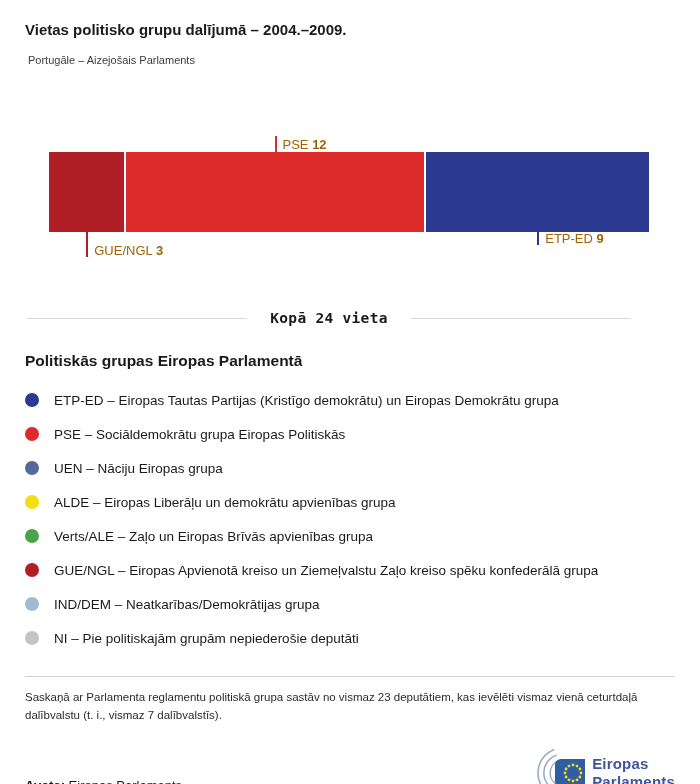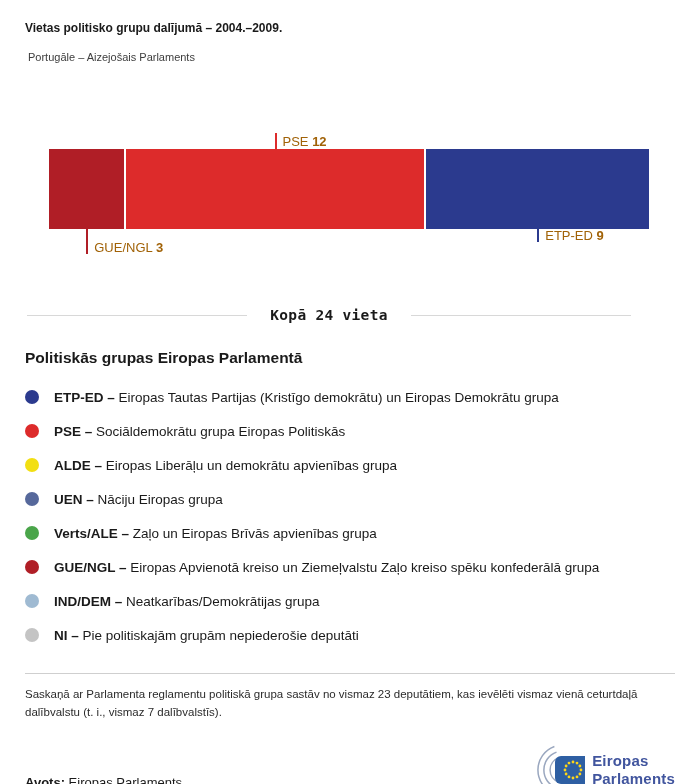--- a/index.html
+++ b/index.html
@@ -4,21 +4,21 @@
 <style>
   * { box-sizing: border-box; }
   html, body { margin: 0; padding: 0; }
   body {
     width: 700px; height: 784px; overflow: hidden;
     background: #ffffff; color: #1a1a1a;
     font-family: "Liberation Sans", sans-serif;
   }
   .page { padding: 0 25px; }
 
-  .title { font-size: 12px; font-weight: bold; margin: 21px 0 16px; }
+  .title { font-size: 15px; font-weight: bold; margin: 21px 0 16px; }
   .subtitle { font-size: 11px; font-weight: normal; color: #3d3d3d; margin: 13px 0 0 3px; }
 
   .chart { position: relative; margin: 64px 0 0 24px; width: 600px; height: 130px; }
   .bar { position: absolute; top: 22px; left: 0; height: 80px; display: flex; gap: 2px; }
   .segment { height: 80px; }
 
   .bar-label { position: absolute; display: flex; gap: 6px; font-size: 13px; white-space: nowrap; color: #a16207; }
   .bar-label b { font-weight: bold; }
   .tick { width: 2px; display: block; align-self: stretch; }
   .pos-above { top: 6px; height: 16px; align-items: center; }
@@ -30,21 +30,21 @@
   .total-row .rule { flex: 1; height: 1px; background: #d8d8d8; }
   .total-label {
     font-family: "DejaVu Sans Mono", monospace;
     font-weight: bold; font-size: 14.5px; letter-spacing: .3px;
   }
 
   .legend-heading { font-size: 15.5px; font-weight: bold; margin: 26px 0 14px; }
   .legend { list-style: none; margin: 9px 0 0; padding: 0; }
   .legend li { display: flex; align-items: flex-start; gap: 15px; padding: 8px 0 9px; font-size: 13.5px; line-height: 17px; }
   .dot { flex: none; width: 14px; height: 14px; border-radius: 50%; margin-top: 1px; }
-  .legend b { font-weight: bold; }
+  .legend b { font-weight: normal; }
 
   .divider { border: none; border-top: 1px solid #cfcfcf; margin: 20px 0 0; }
   .note { font-size: 11.5px; color: #2b2b2b; line-height: 1.6; margin: 11px 0 0; max-width: 648px; }
 
   .bottom { display: flex; justify-content: space-between; align-items: flex-end; margin-top: 22px; }
   .source { font-size: 13px; margin: 0 0 6px; }
   .source b { font-weight: bold; }
 
   .logo { display: flex; align-items: center; gap: 7px; }
   .logo-text { color: #41559e; font-size: 15px; line-height: 1.2; font-weight: bold; letter-spacing: .2px; }
@@ -88,26 +88,26 @@
   <ul class="legend">
       <li>
         <span class="dot" style="background: rgb(43, 58, 142);"></span>
         <span><b>ETP-ED – </b><span>Eiropas Tautas Partijas (Kristīgo demokrātu) un Eiropas Demokrātu grupa</span></span>
       </li>
       <li>
         <span class="dot" style="background: rgb(221, 43, 43);"></span>
         <span><b>PSE – </b><span>Sociāldemokrātu grupa Eiropas Politiskās</span></span>
       </li>
       <li>
+        <span class="dot" style="background: rgb(86, 104, 155);"></span>
+        <span><b>UEN – </b><span>Nāciju Eiropas grupa</span></span>
+      </li>
+      <li>
         <span class="dot" style="background: rgb(242, 223, 18);"></span>
         <span><b>ALDE – </b><span>Eiropas Liberāļu un demokrātu apvienības grupa</span></span>
-      </li>
-      <li>
-        <span class="dot" style="background: rgb(86, 104, 155);"></span>
-        <span><b>UEN – </b><span>Nāciju Eiropas grupa</span></span>
       </li>
       <li>
         <span class="dot" style="background: rgb(74, 165, 74);"></span>
         <span><b>Verts/ALE – </b><span>Zaļo un Eiropas Brīvās apvienības grupa</span></span>
       </li>
       <li>
         <span class="dot" style="background: rgb(176, 30, 38);"></span>
         <span><b>GUE/NGL – </b><span>Eiropas Apvienotā kreiso un Ziemeļvalstu Zaļo kreiso spēku konfederālā grupa</span></span>
       </li>
       <li>

